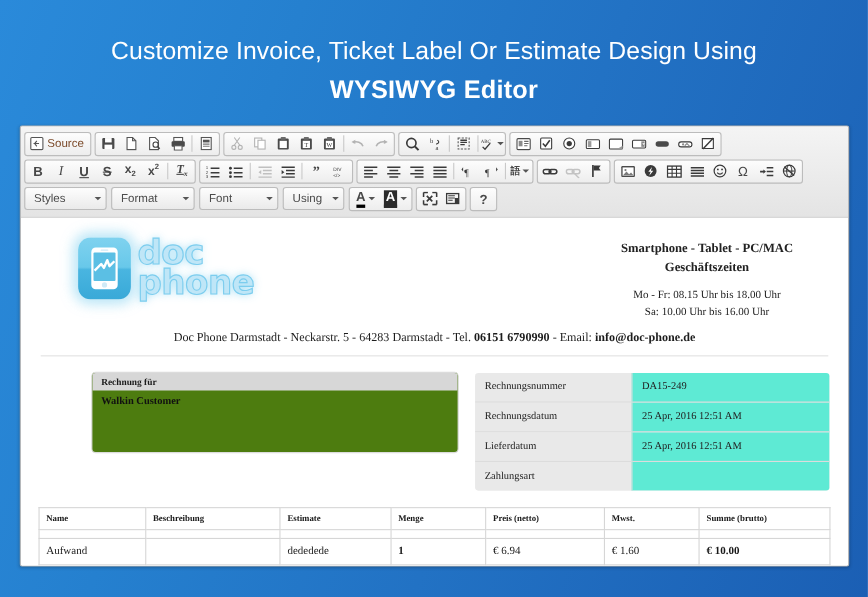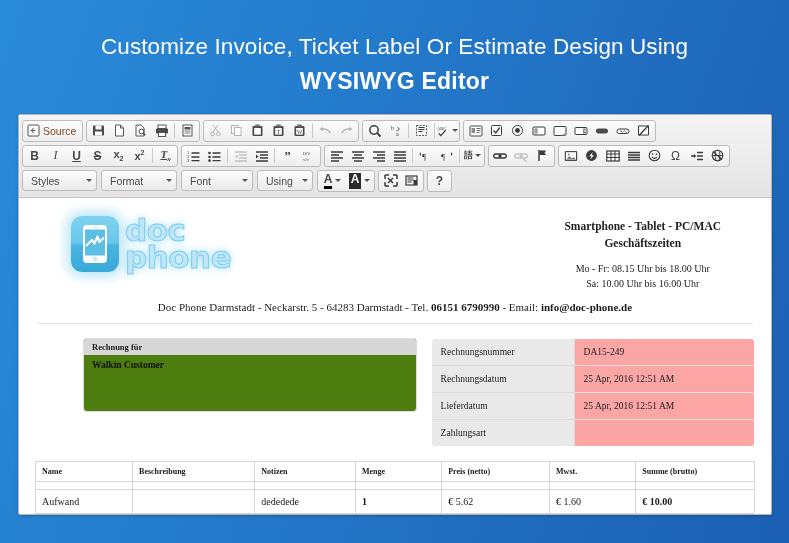--- a/index.html
+++ b/index.html
@@ -194,21 +194,21 @@
     border-radius: 4px;
     overflow: hidden;
   }
   .inv-table td {
     border: 1px solid #dcdcdc;
     padding: 6px 9px;
     height: 27px;
     vertical-align: middle;
   }
   .inv-table td.k { background: #e9e9e9; width: 143px; }
-  .inv-table td.v { background: #fca5a5; }
+  .inv-table td.v { background: #5eead4; }
 
   
   .items {
     width: 100%;
     border-collapse: collapse;
     margin-top: 14px;
     font-family: "Liberation Serif", serif;
     color: #1a1a1a;
     border: 1px solid #d6d6d6;
   }
@@ -734,21 +734,21 @@
           </tr>
         </tbody>
       </table>
     </div>
 
     <table class="items">
       <thead>
         <tr>
           <th class="c-name">Name</th>
           <th class="c-desc">Beschreibung</th>
-          <th class="c-note">Notizen</th>
+          <th class="c-note">Estimate</th>
           <th class="c-qty">Menge</th>
           <th class="c-price">Preis (netto)</th>
           <th class="c-tax">Mwst.</th>
           <th class="c-sum">Summe (brutto)</th>
         </tr>
       </thead>
       <tbody>
         <tr class="spacer">
           <td></td>
             <td></td>
@@ -756,20 +756,20 @@
             <td></td>
             <td></td>
             <td></td>
             <td></td>
         </tr>
         <tr>
           <td>Aufwand</td>
           <td></td>
           <td>dededede</td>
           <td class="b">1</td>
-          <td>€ 5.62</td>
+          <td>€ 6.94</td>
           <td>€ 1.60</td>
           <td class="b">€ 10.00</td>
         </tr>
       </tbody>
     </table>
   </div>
 </div>
 
 </body></html>

